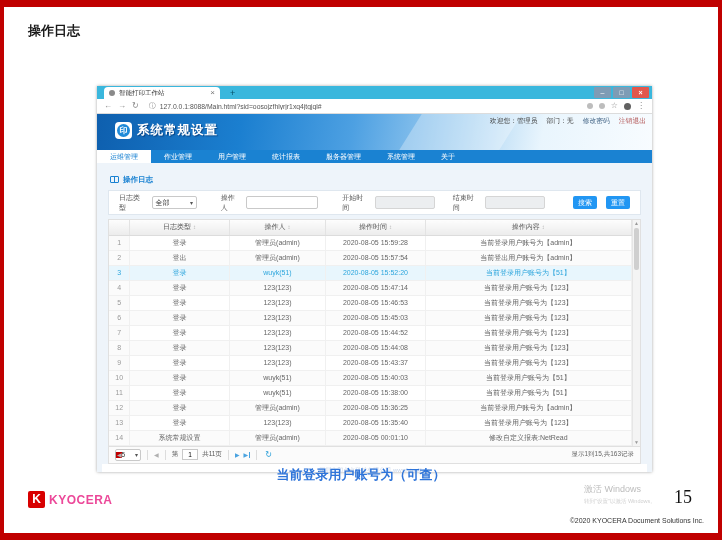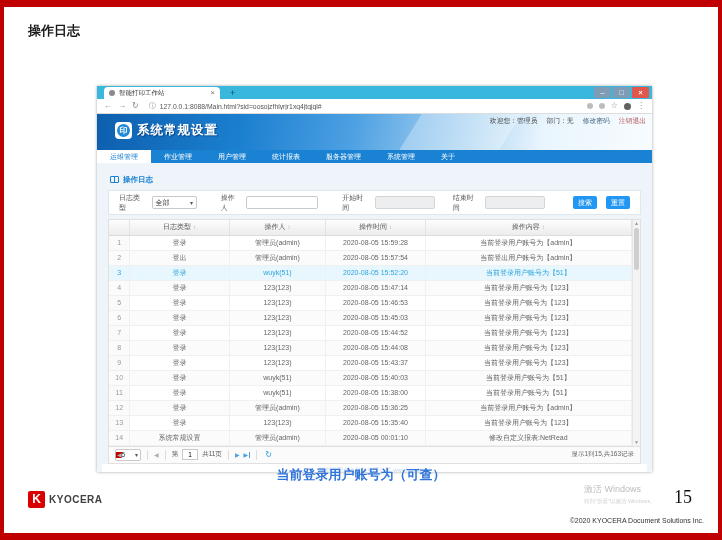--- a/index.html
+++ b/index.html
@@ -90,21 +90,21 @@
   .page-foot { height:13px; background:#fff; display:flex; align-items:center; justify-content:center; }
   .page-foot-text { font-size:6px; color:rgba(90,130,190,.35); }
 
   
   .caption { position:absolute; left:0; top:466px; width:722px; text-align:center; font-size:13px; font-weight:bold; color:#2E74D9; z-index:5; }
   .win-activate { position:absolute; left:584px; top:483px; z-index:4; }
   .wa-1 { font-size:9px; color:#bcbcbc; }
   .wa-2 { font-size:5.5px; color:#d0d0d0; margin-top:2px; }
   .brand { position:absolute; left:28px; top:491px; display:flex; align-items:center; gap:4px; }
   .emblem { width:17px; height:17px; background:#d80000; border-radius:2px; color:#fff; font-weight:bold; font-size:12px; line-height:17px; text-align:center; }
-  .wordmark { font-size:10px; font-weight:800; color:#404040; letter-spacing:0.5px; }
+  .wordmark { font-size:12px; font-weight:800; color:#ec4899; letter-spacing:0.5px; }
   .page-num { position:absolute; right:30px; top:487px; font-family:"Liberation Serif","DejaVu Serif",serif; font-size:18px; color:#111; }
   .copyright { position:absolute; right:18px; top:517px; font-size:7px; color:#333; }
 </style>
 </head>
 <body>
 
 <div class="slide">
   <div class="edge edge-top"></div>
   <div class="edge edge-bottom"></div>
   <div class="edge edge-left"></div>

